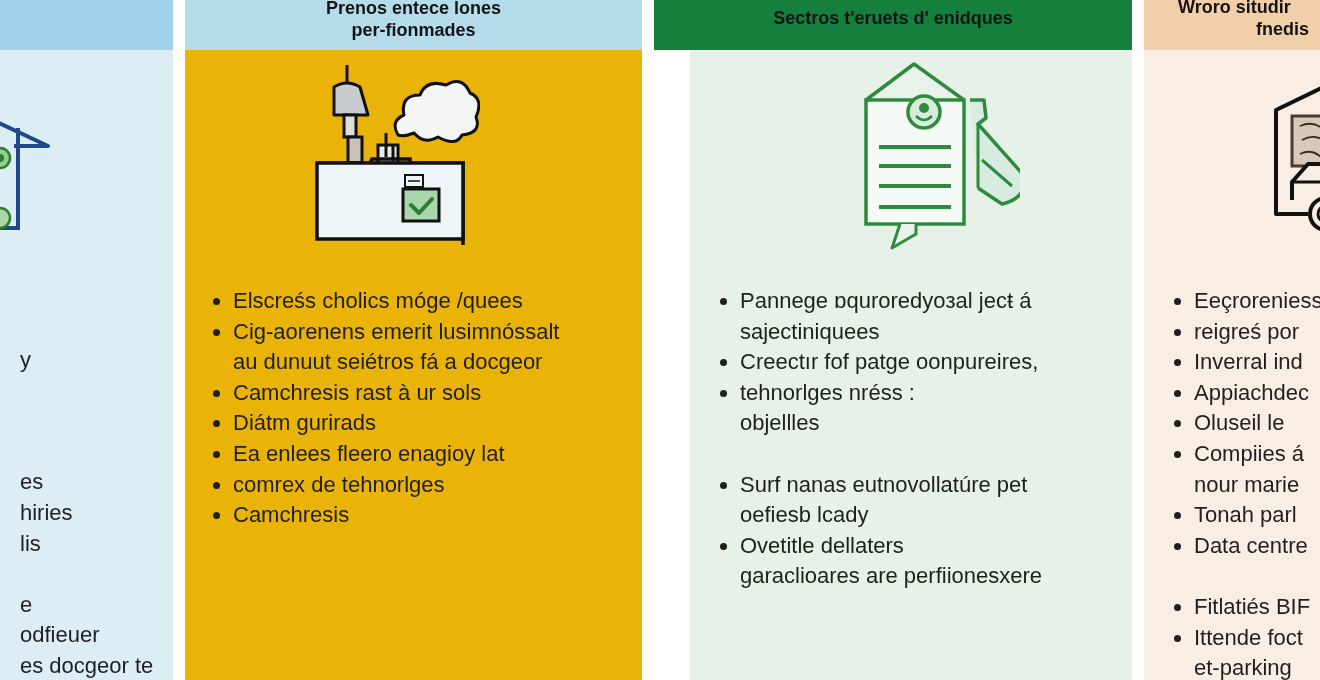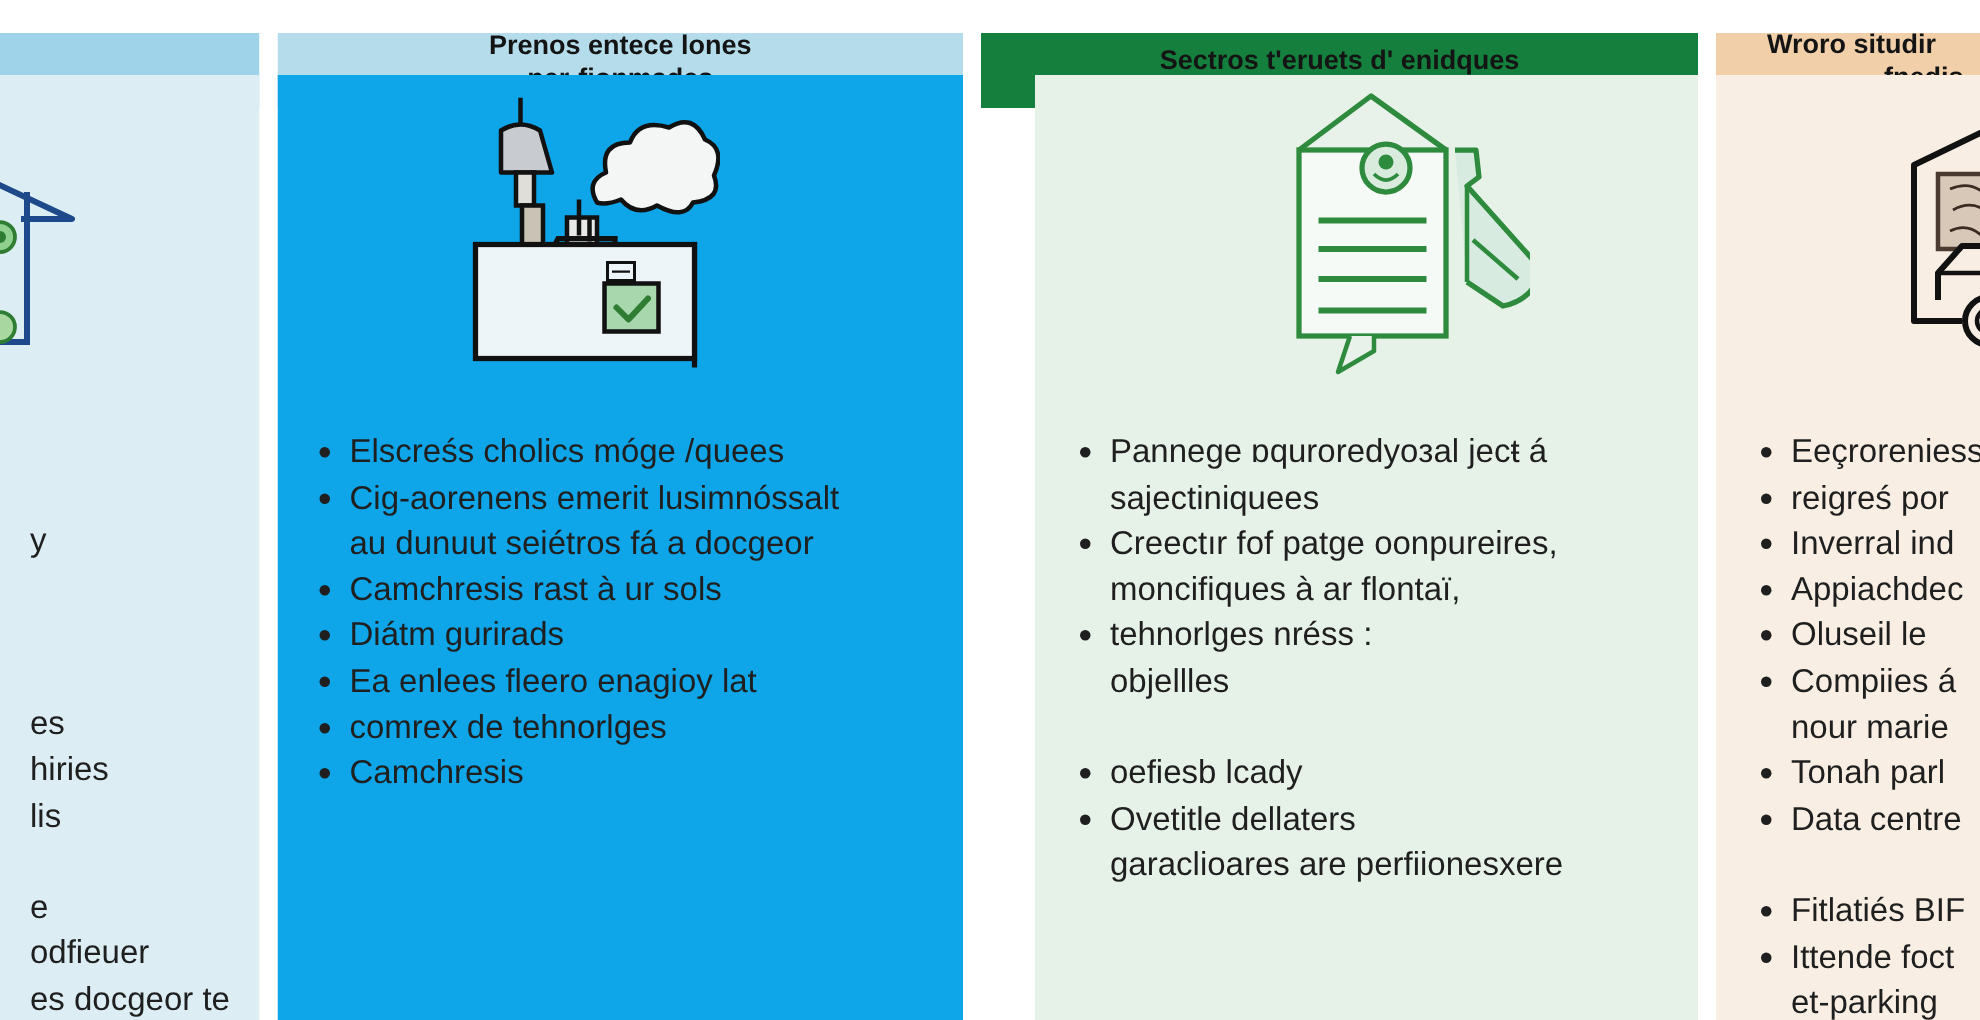--- a/index.html
+++ b/index.html
@@ -1,35 +1,35 @@
 <!DOCTYPE html>
 <html><head>
   <meta charset="utf-8">
   <style>
     * { box-sizing: border-box; margin: 0; padding: 0; }
     html, body { width: 1320px; height: 680px; overflow: hidden; background: #ffffff; }
     body { font-family: "Liberation Sans", "DejaVu Sans", sans-serif; color: #1a1a1a; position: relative; }
     .col { position: absolute; top: 0; height: 680px; overflow: hidden; }
-    .col-head { height: 50px; display: flex; flex-direction: column; align-items: center; justify-content: center; font-weight: bold; font-size: 18px; line-height: 22px; text-align: center; color: #141414; white-space: nowrap; margin-top: 22px; }
+    .col-head { height: 50px; display: flex; flex-direction: column; align-items: center; justify-content: center; font-weight: bold; font-size: 18px; line-height: 22px; text-align: center; color: #141414; white-space: nowrap; }
     .col-body { position: absolute; top: 50px; left: 0; right: 0; bottom: 0; }
     .icon-wrap { position: absolute; }
     .bullets { position: absolute; list-style: none; font-size: 22px; line-height: 30.6px; color: #1f1f1f; white-space: nowrap; }
     .bullets li { position: relative; padding-left: 20px; }
     .bullets li.cont { padding-left: 20px; }
     .bullets li .dot { position: absolute; left: 0; top: 12px; width: 7px; height: 7px; border-radius: 50%; background: #1f1f1f; }
     .bullets li.gap { height: 30.6px; }
 
     
     #col1 { left: -300px; width: 473px; }
     #col1 .col-head { background: #9ed3ea; justify-content: flex-end; padding-right: 80px; }
     #col1 .col-body { background: #dcedf3; }
     
     #col2 { left: 185px; width: 457px; }
     #col2 .col-head { background: #b4dcea; }
-    #col2 .col-body { background: #0ea5e9; }
+    #col2 .col-body { background: #eab308; }
     
     #col3 { left: 654px; width: 478px; }
     #col3 .col-head { background: #15803d; }
     #col3 .col-body { background: #e6f2e7; margin-left: 36px; }
     
     #col4 { left: 1144px; width: 400px; }
     #col4 .col-head { background: #f0cfa9; align-items: flex-start; padding-left: 34px; }
     #col4 .col-body { background: #f8eee4; }
   </style>
 </head>
@@ -134,25 +134,24 @@
         <line x1="19" y1="124" x2="91" y2="124" stroke="#2e8b3e" stroke-width="4"></line>
         <line x1="19" y1="145" x2="91" y2="145" stroke="#2e8b3e" stroke-width="4"></line>
 
         <path d="M40,162 L32,186 L56,172 L56,162" fill="#e8f2ea" stroke="#2e8b3e" stroke-width="3" stroke-linejoin="round"></path>
       </svg>
     </div>
     <ul class="bullets" style="left:30px; top:236px;">
       <li><span class="dot"></span><span>Pannege ɒquroredyoзal jecŧ á</span></li>
       <li class="cont">sajectiniquees</li>
       <li><span class="dot"></span><span>Creectır fof patge oonpureires,</span></li>
-      <li class="cont">moncifiques à ar flontaï,</li>
       <li><span class="dot"></span><span>tehnorlges nréss :</span></li>
       <li class="cont">objellles</li>
       <li class="gap"></li>
-      <li><span class="dot"></span></li>
+      <li><span class="dot"></span><span>Surf nanas eutnovollatúre pet</span></li>
       <li class="cont">oefiesb lcady</li>
       <li><span class="dot"></span><span>Ovetitle dellaters</span></li>
       <li class="cont">garaclioares are perfiionesxere</li>
     </ul>
   </div>
 </div>
 
 <div class="col" id="col4">
   <div class="col-head">
     <span style="margin-top:-14px;">Wroro situdir</span>

